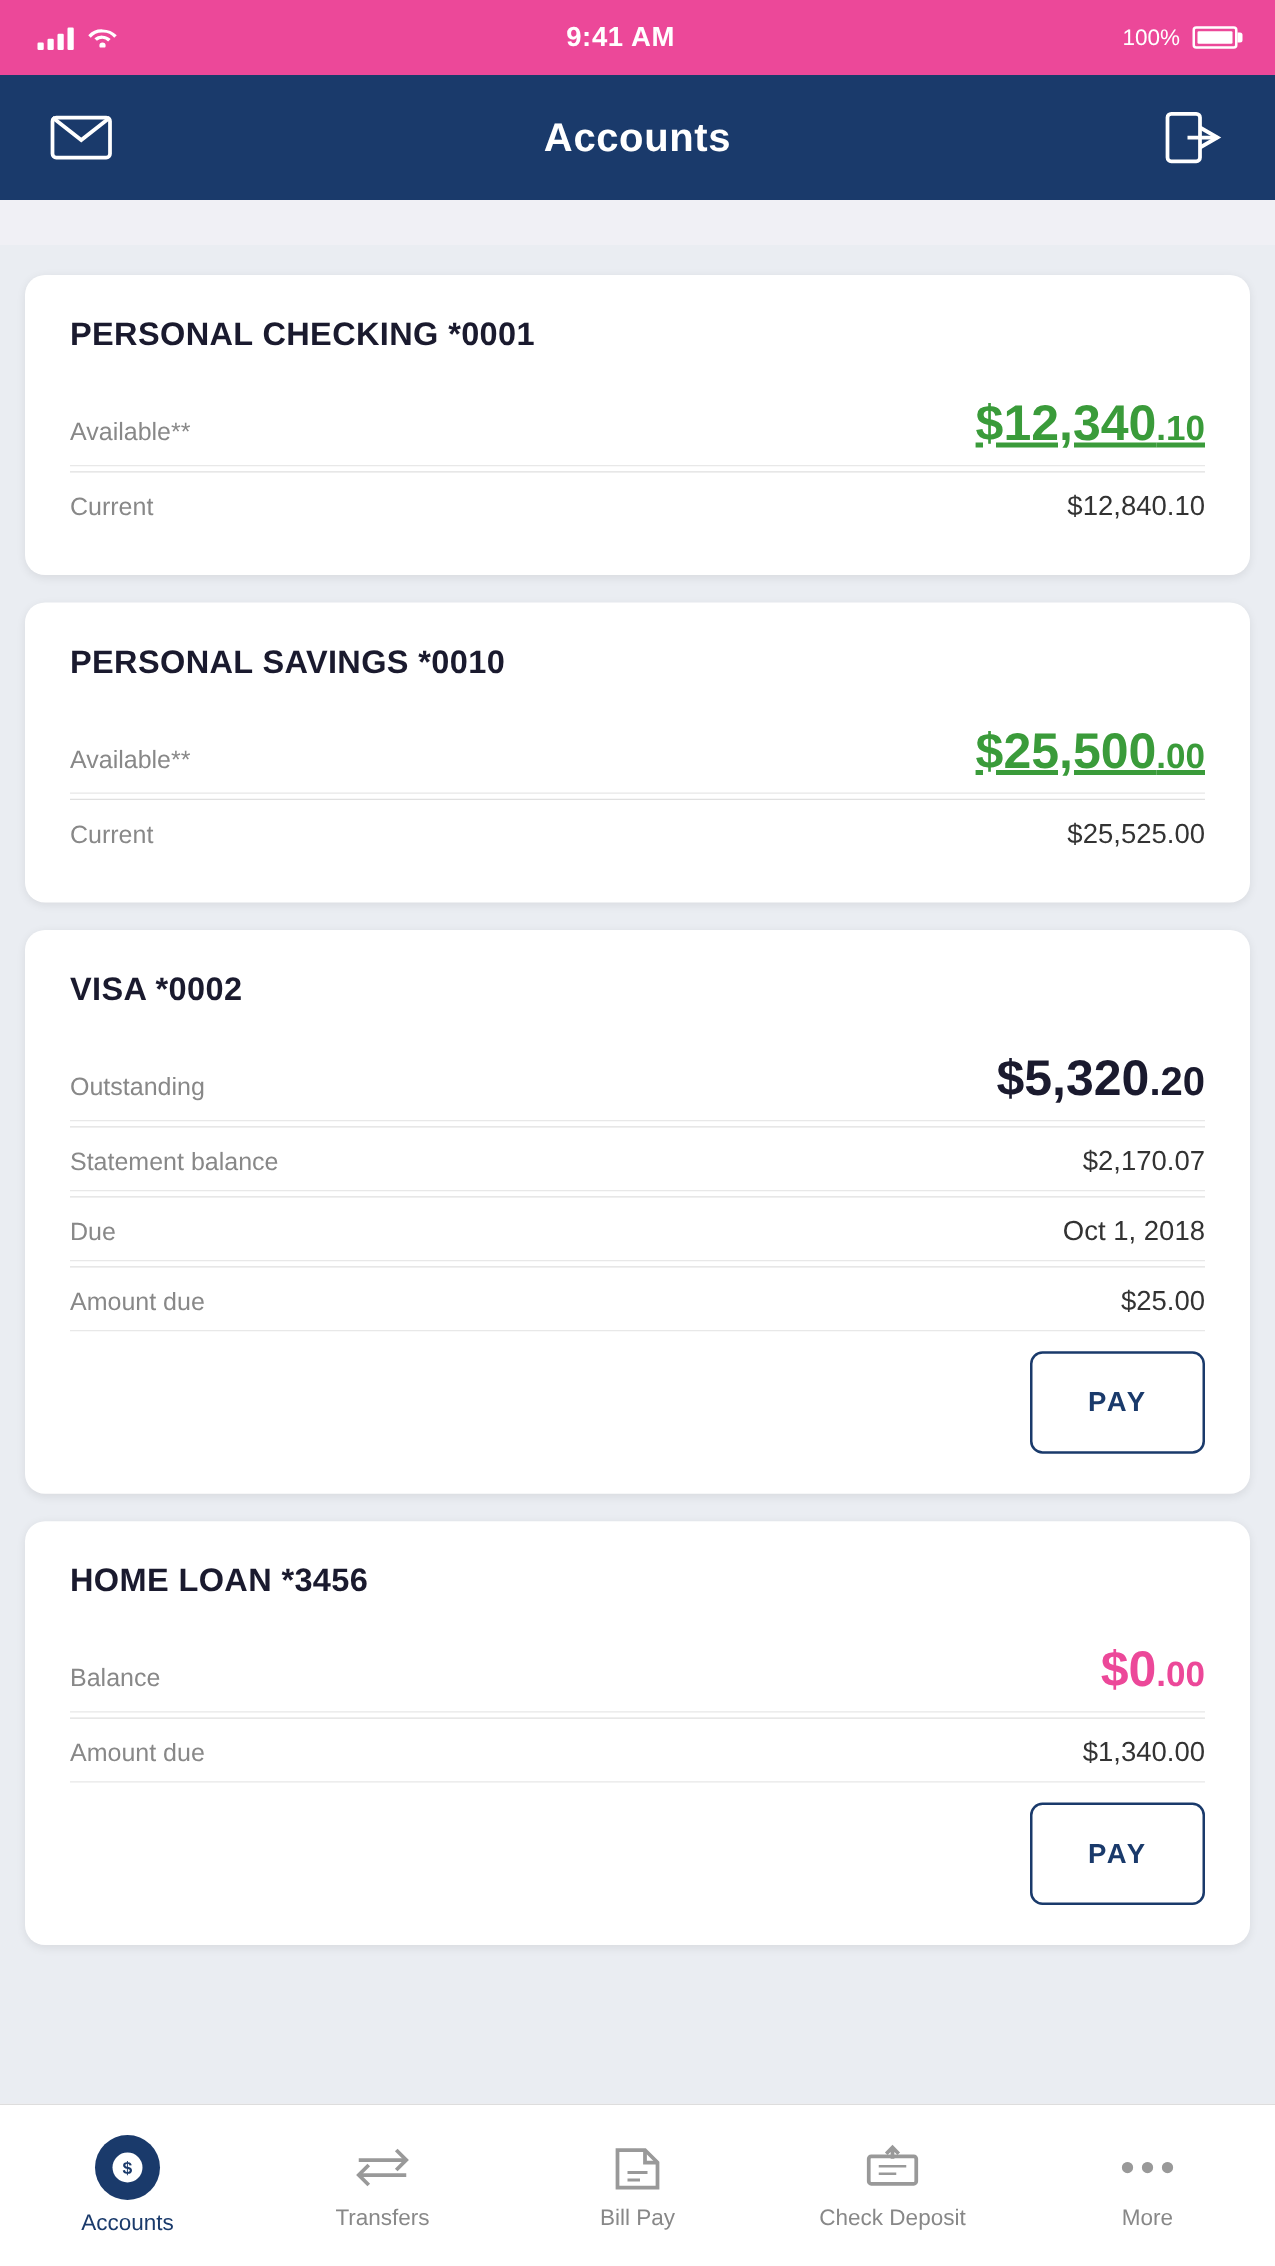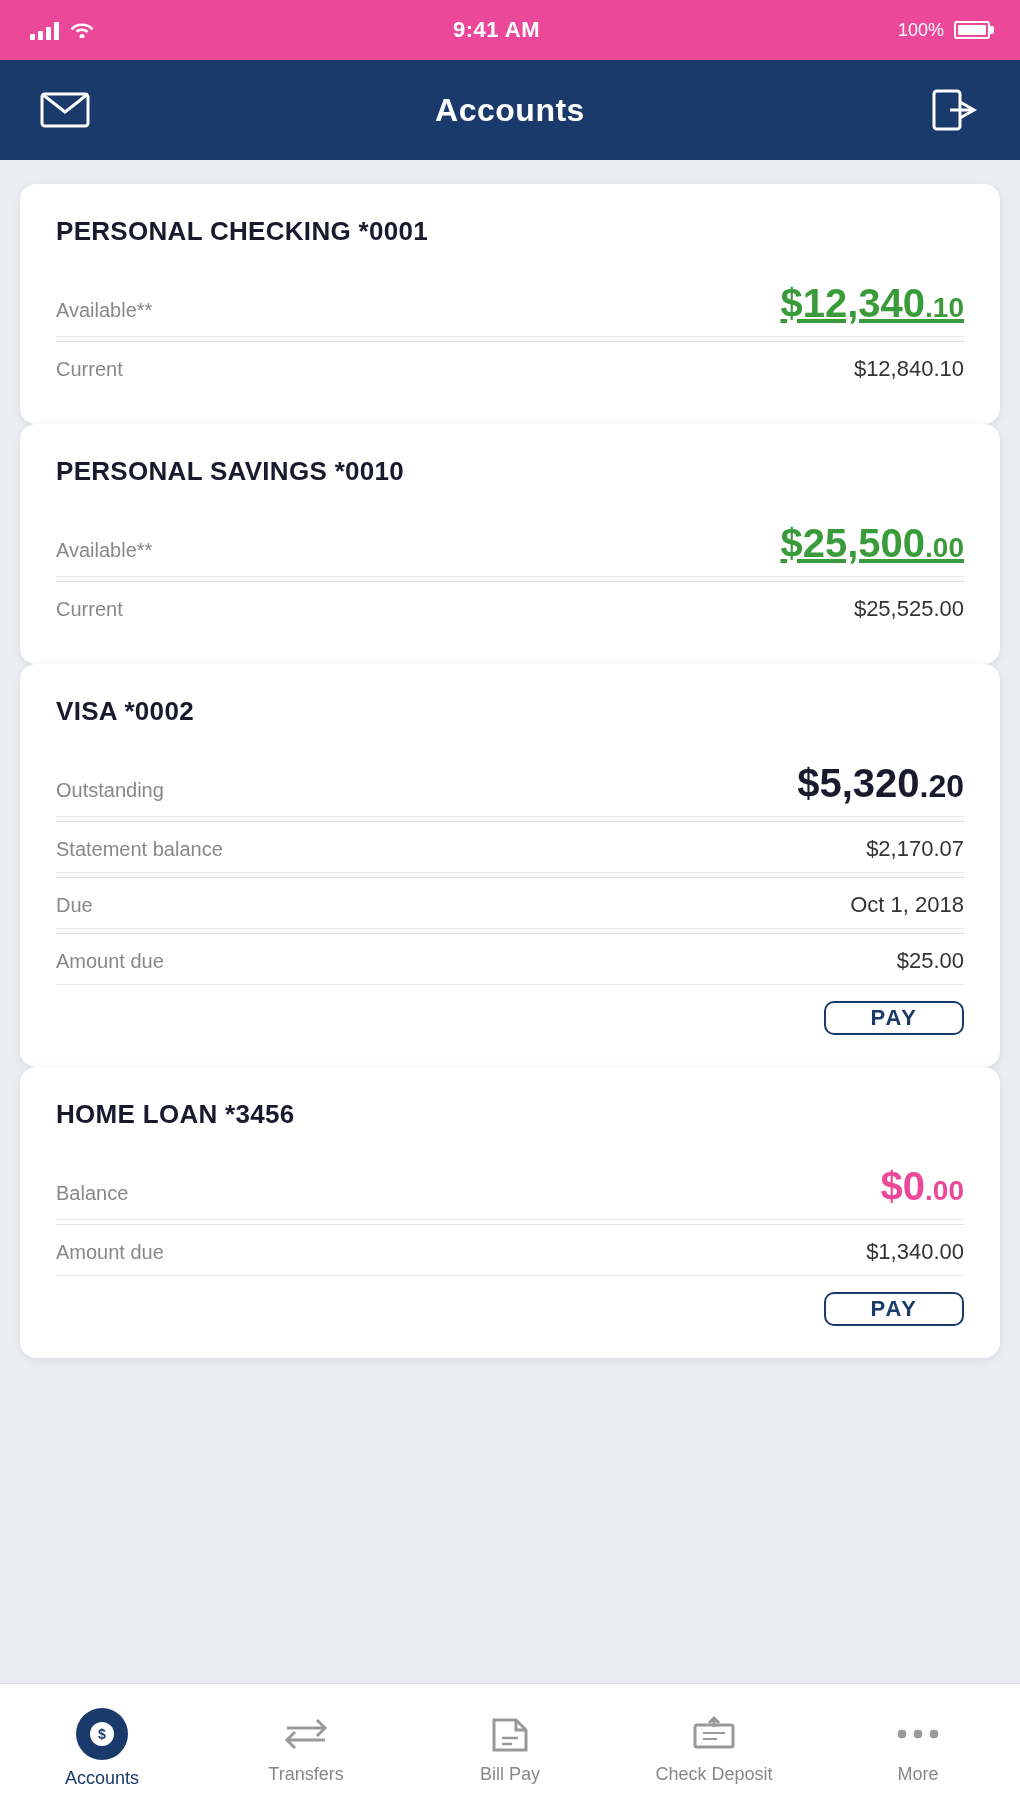--- a/index.html
+++ b/index.html
@@ -111,21 +111,23 @@
       width: 50px;
       height: 50px;
     }
 
     
     .content {
       flex: 1;
       padding: 24px 20px;
       display: flex;
       flex-direction: column;
+      gap: 22px;
       background: #eaedf2;
+      margin-top: 36px;
     }
 
     
     .card {
       background: white;
       border-radius: 16px;
       padding: 32px 36px;
       box-shadow: 0 2px 8px rgba(0,0,0,0.08);
     }
     .card-title {
@@ -190,21 +192,21 @@
       justify-content: flex-end;
       padding-top: 16px;
     }
     .pay-button {
       border: 2px solid #1a3a6b;
       background: white;
       color: #1a3a6b;
       font-size: 22px;
       font-weight: 700;
       letter-spacing: 2px;
-      padding: 2px 44px;
+      padding: 26px 44px;
       border-radius: 10px;
       cursor: pointer;
     }
 
     
     .bottom-nav {
       background: white;
       height: 130px;
       display: flex;
       align-items: stretch;

